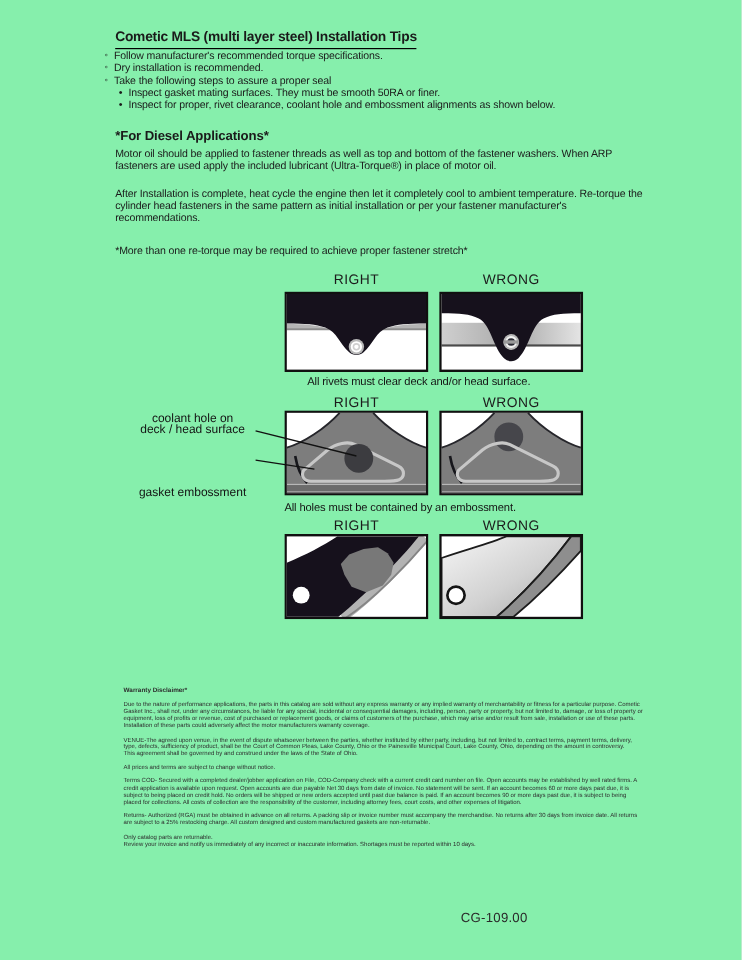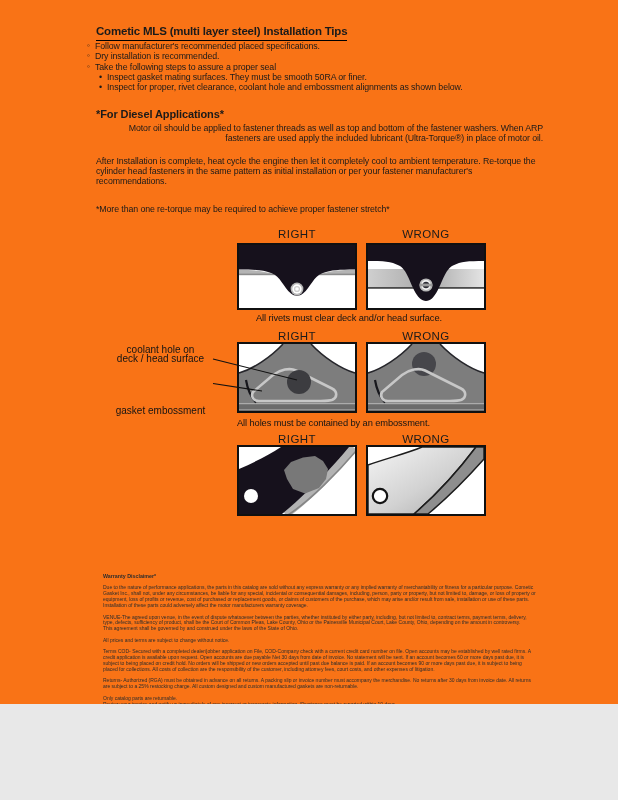--- a/index.html
+++ b/index.html
@@ -1,36 +1,36 @@
 <!DOCTYPE html>
 <html><head>
 <meta charset="utf-8">
 <style>
   html,body{margin:0;padding:0;background:#e8e8e8;}
   .page{
-    position:relative;width:618px;height:704px;background:#f97316;
+    position:relative;width:618px;height:800px;background:#86efac;
     font-family:"Liberation Sans", sans-serif;color:#1a1a1a;overflow:hidden;
     margin:0 auto;
   }
   .abs{position:absolute;}
   
   .title{
     left:96px;top:25px;font-size:11.5px;font-weight:bold;letter-spacing:-0.2px;
     border-bottom:1.6px solid #000;padding-bottom:2.5px;white-space:nowrap;
   }
   
   .bullets{left:87px;top:41px;width:470px;font-size:8.8px;line-height:10.3px;letter-spacing:-0.1px;}
   .b-row{display:flex;}
   .b-row .marker{width:8px;flex:0 0 8px;font-size:8px;}
   .b-sub{margin-left:12px;}
   .b-sub .marker{width:8px;flex:0 0 8px;font-size:9px;}
   
   .diesel-h{left:96px;top:108px;font-size:11px;font-weight:bold;letter-spacing:-0.1px;}
   .para{left:96px;width:447px;font-size:8.8px;line-height:10.2px;letter-spacing:-0.1px;}
-  .p1{top:123px;text-align:right;} .p2{top:156px;} .p3{top:204px;}
+  .p1{top:123px;} .p2{top:156px;} .p3{top:204px;}
   
   .rw-label{width:120px;text-align:center;font-size:11.5px;letter-spacing:0.4px;color:#1b1b1b;}
   .cap{font-size:9.3px;line-height:10.5px;color:#141414;letter-spacing:-0.1px;}
   .annot{font-size:10px;line-height:8.8px;text-align:center;color:#141414;}
   .dbox{width:120px;height:67px;display:block;}
   .dbox2{width:120px;height:71px;display:block;}
   svg{display:block;}
   
   .legal{left:103px;top:574px;width:434px;font-size:5px;line-height:5.9px;color:#2d2d2d;letter-spacing:0;}
   .legal .lh{font-weight:bold;font-size:5.3px;margin:0 0 5.5px 0;}
@@ -41,21 +41,21 @@
 </head>
 <body>
 
 <div class="page">
 
   <div class="abs title">Cometic MLS (multi layer steel) Installation Tips</div>
 
   <div class="abs bullets">
     <div class="b-row">
       <span class="marker">◦</span>
-      <span>Follow manufacturer's recommended placed specifications.</span>
+      <span>Follow manufacturer's recommended torque specifications.</span>
     </div>
     <div class="b-row">
       <span class="marker">◦</span>
       <span>Dry installation is recommended.</span>
     </div>
     <div class="b-row">
       <span class="marker">◦</span>
       <span>Take the following steps to assure a proper seal</span>
     </div>
     <div class="b-row b-sub">

